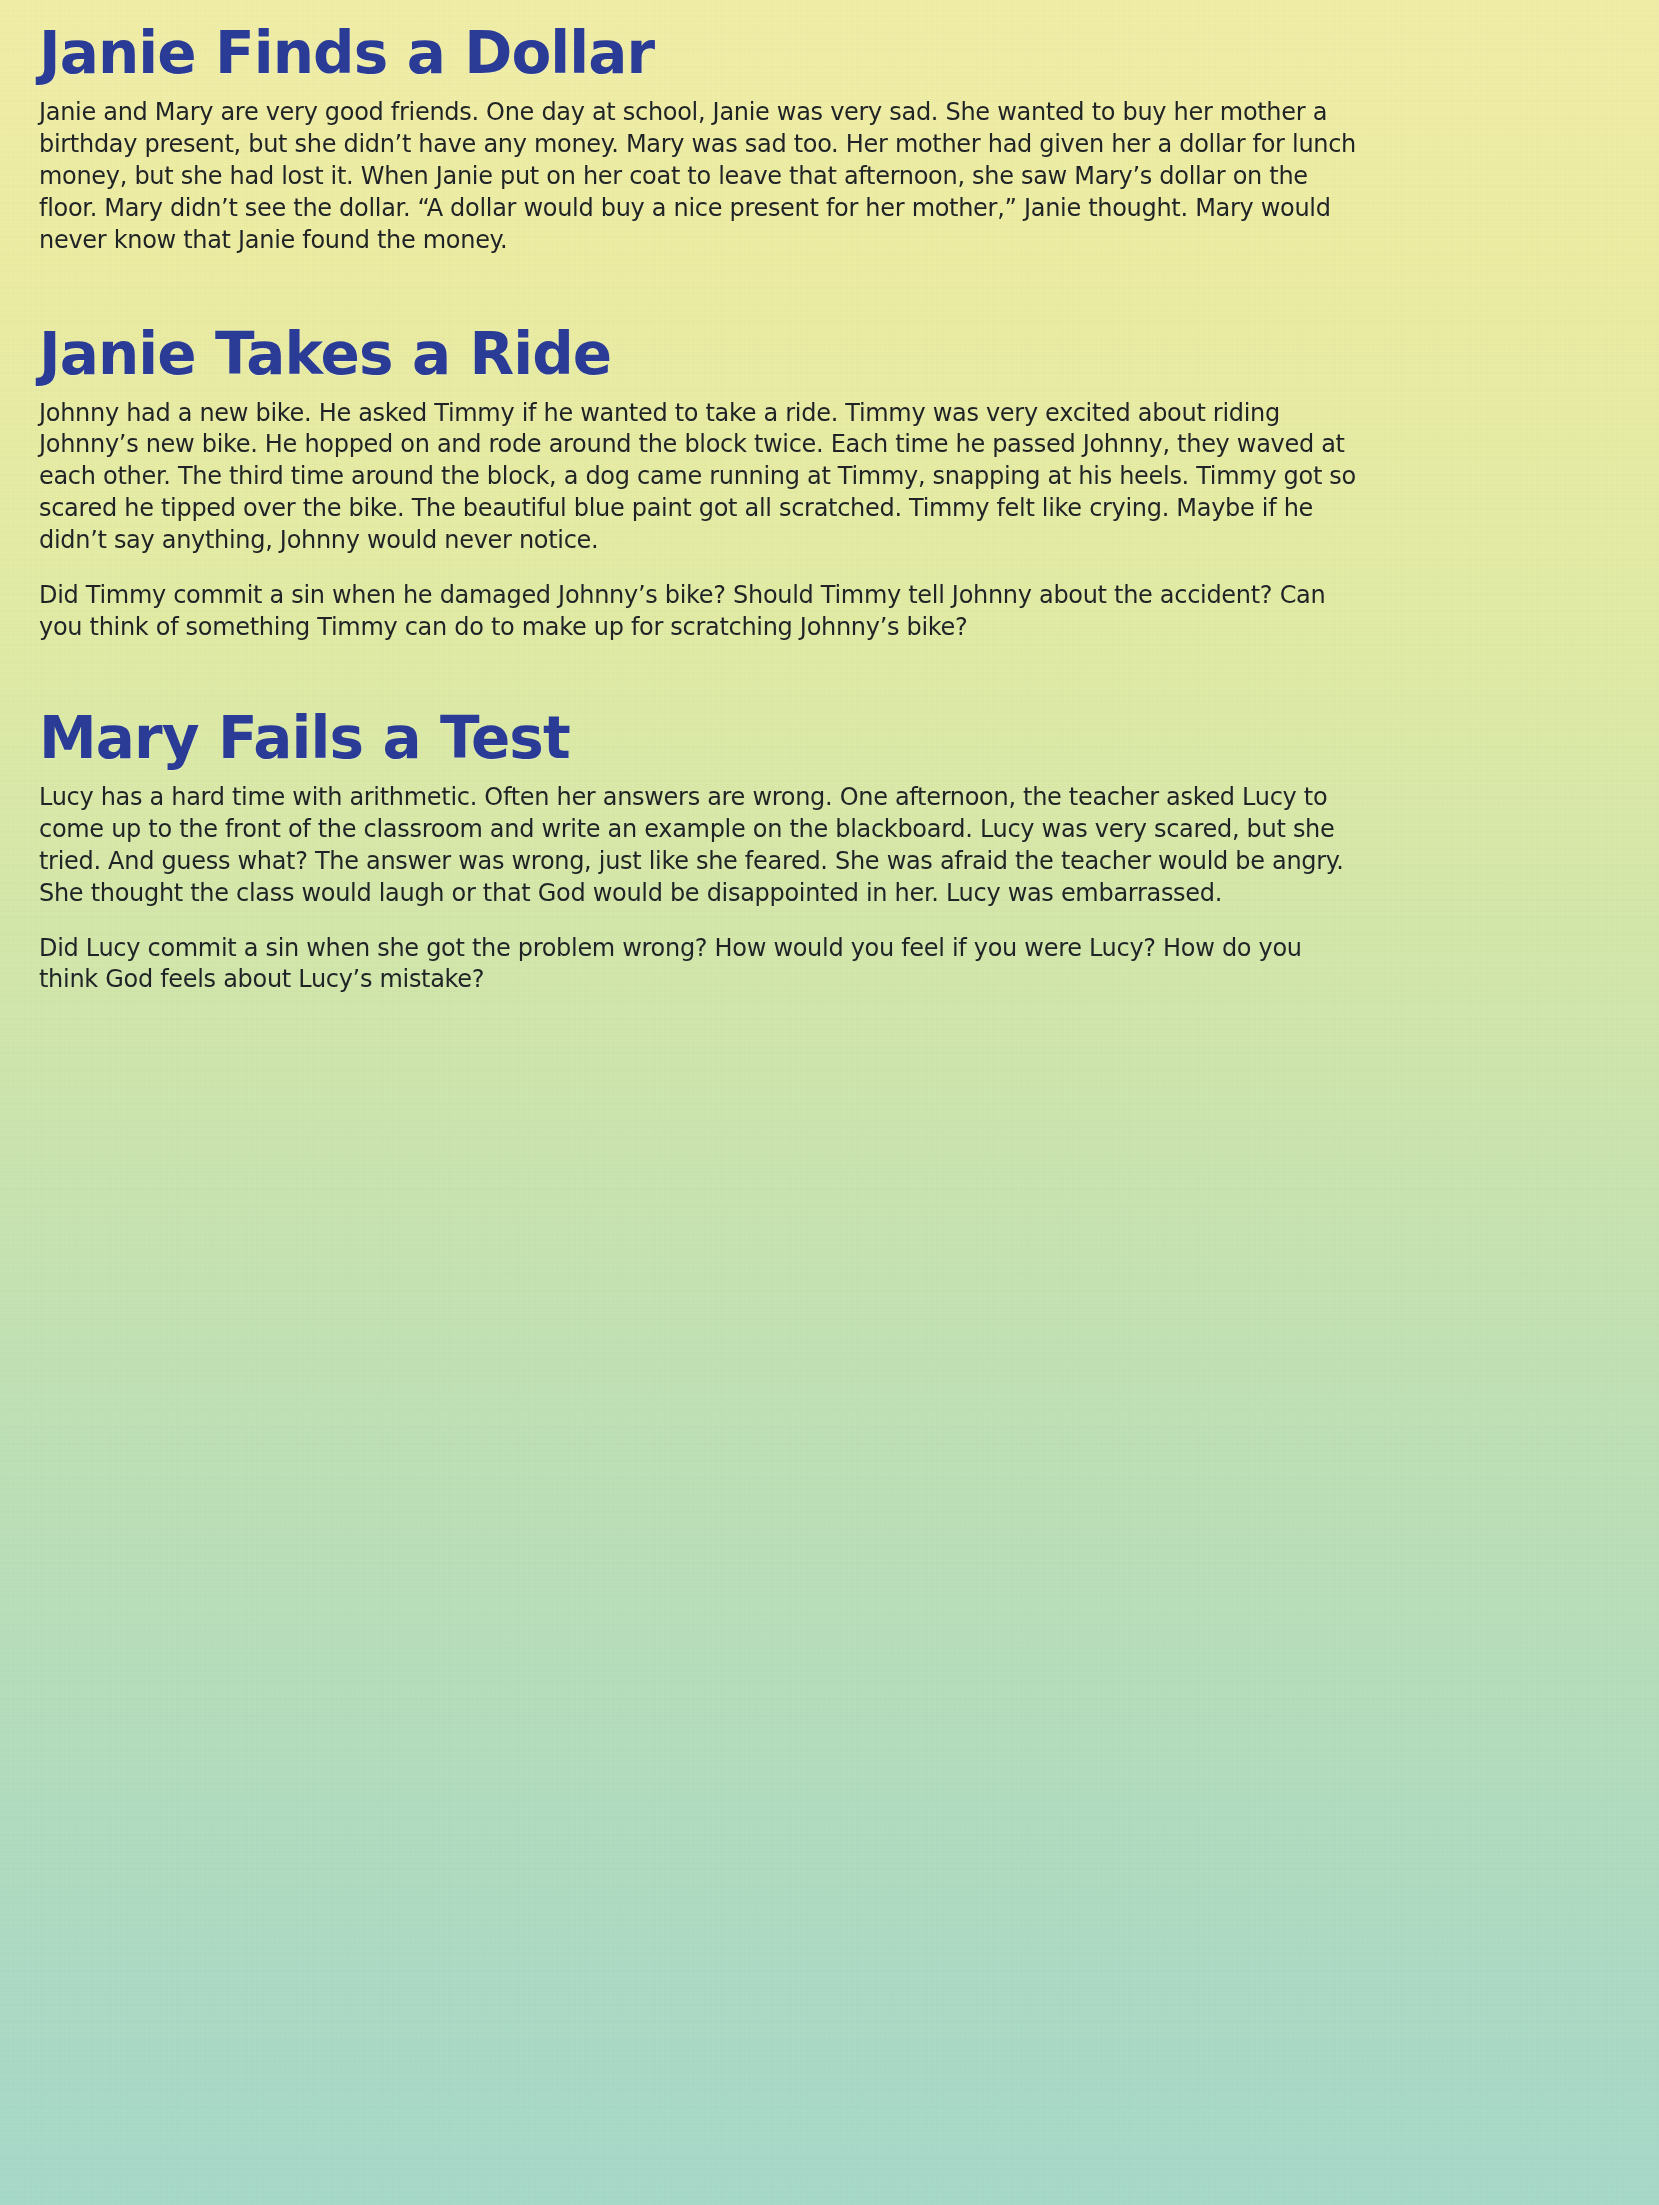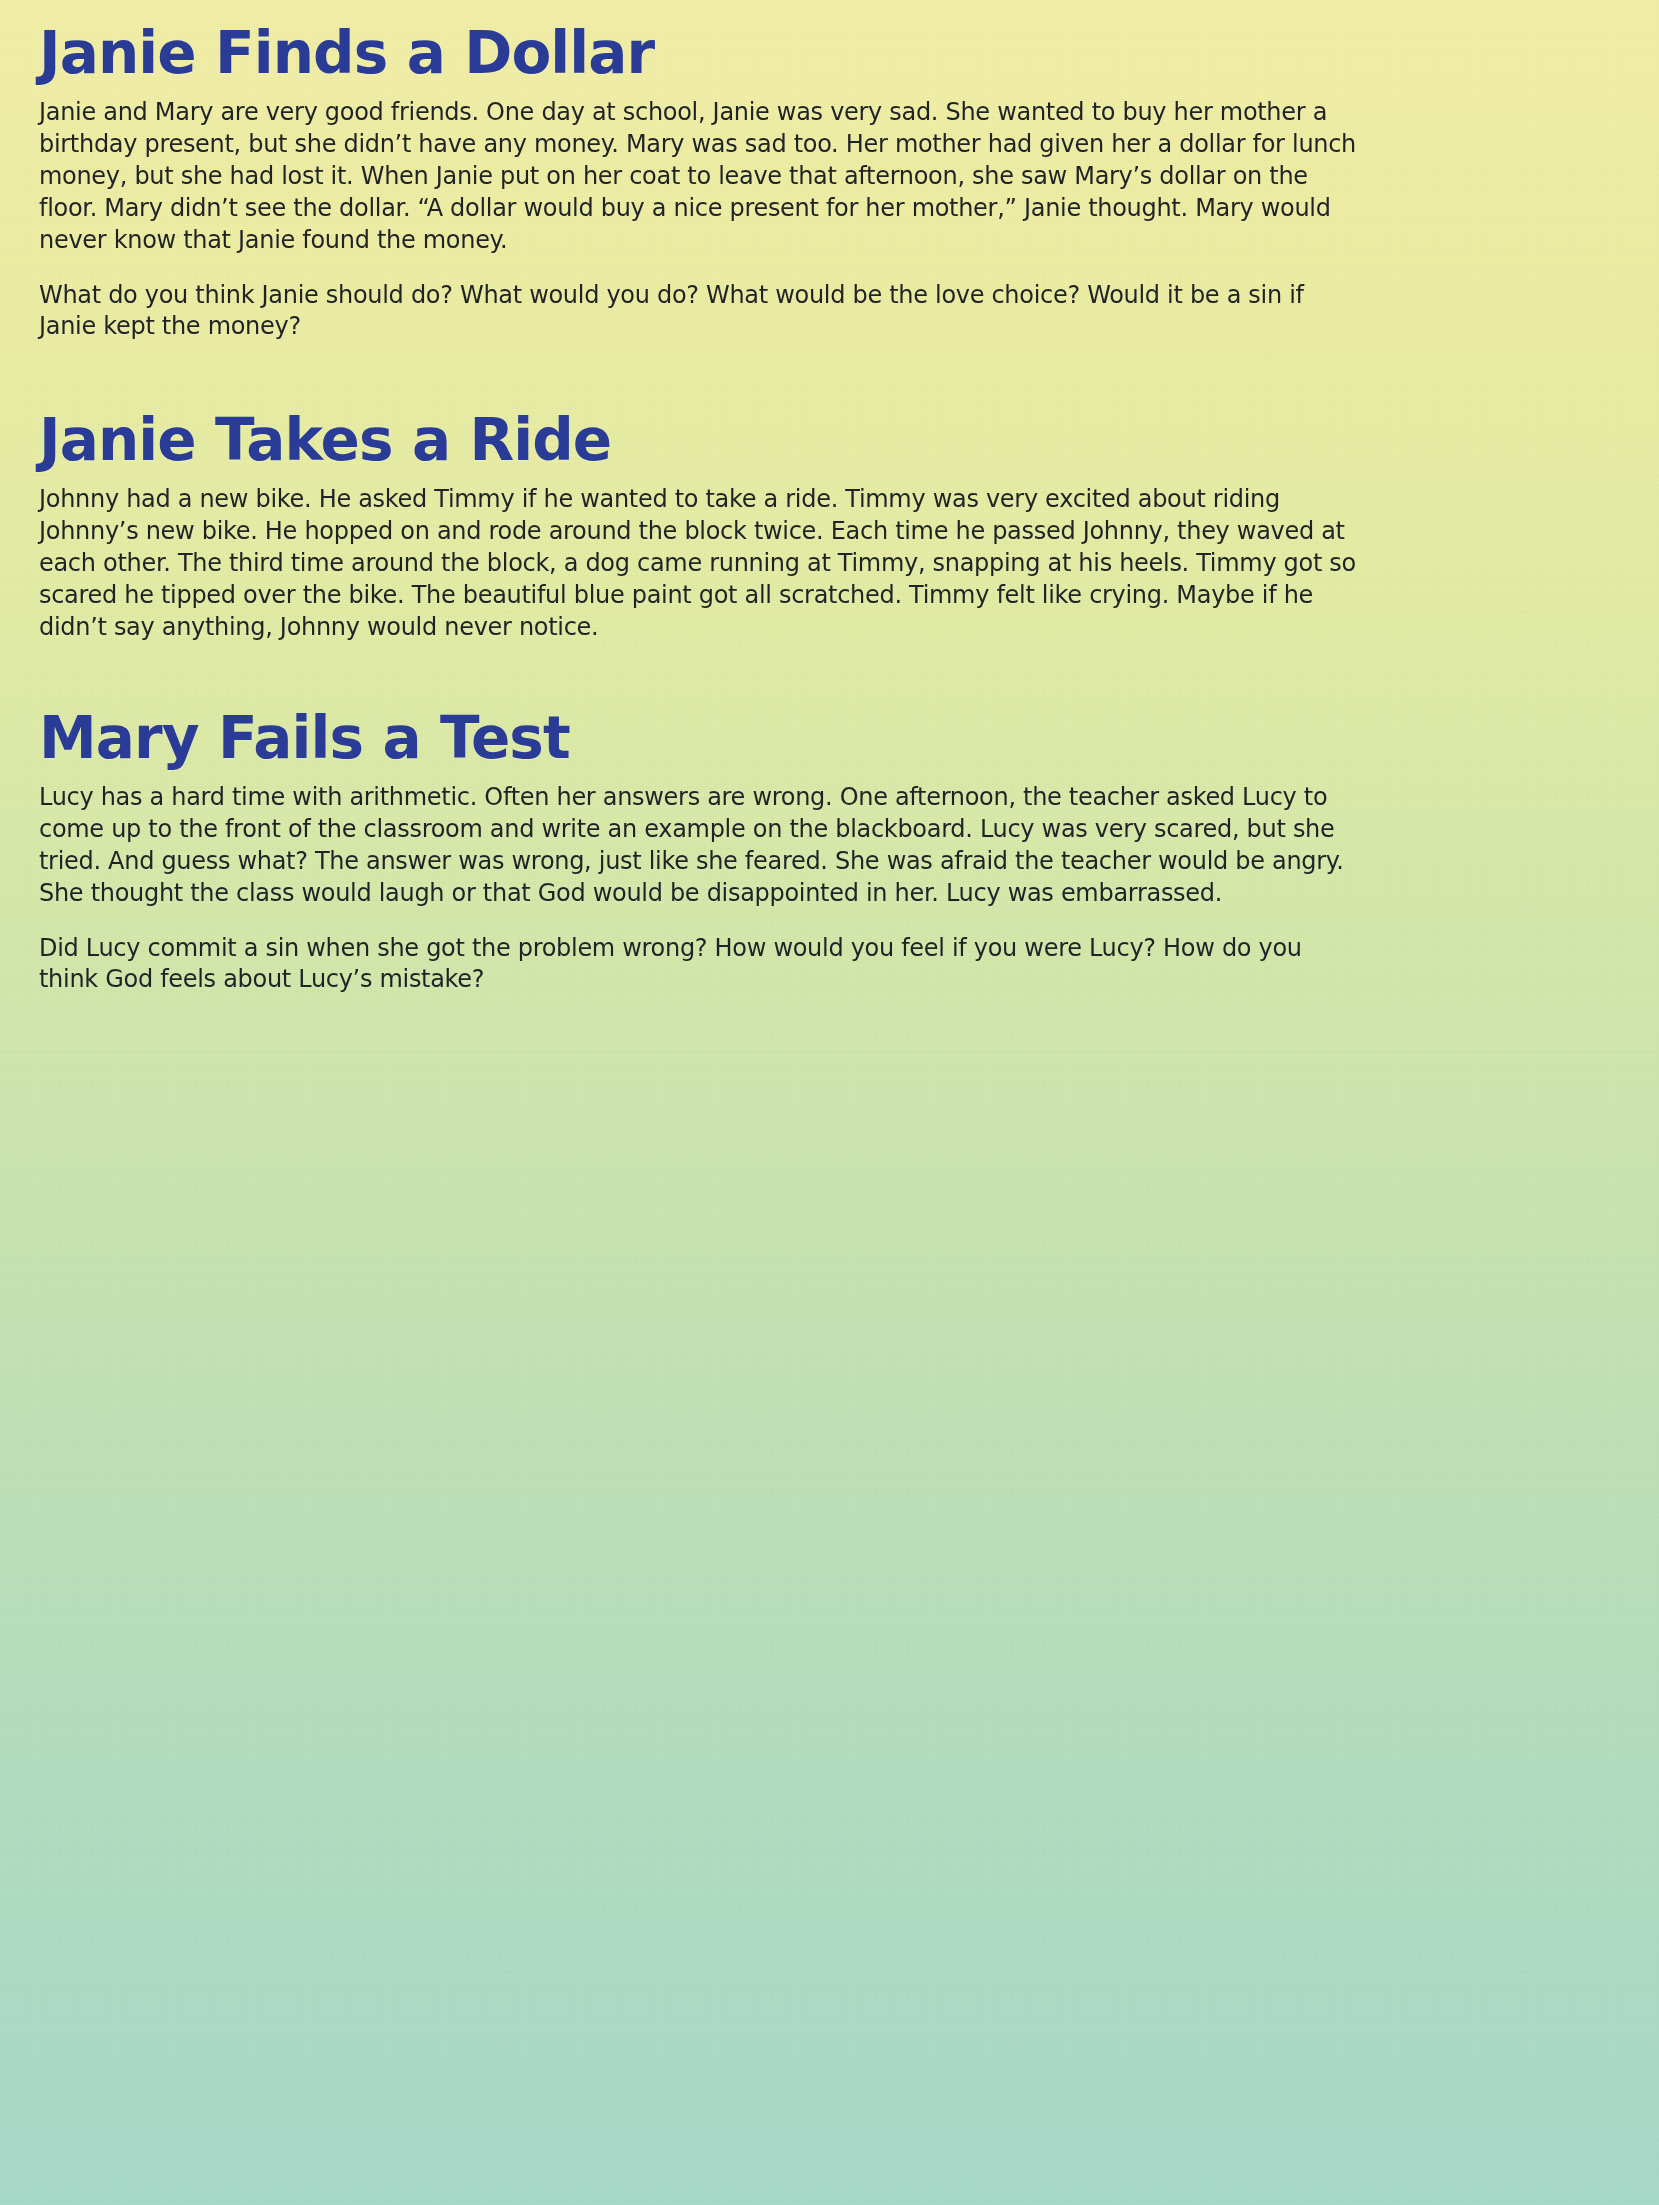--- a/index.html
+++ b/index.html
@@ -72,26 +72,26 @@
   .s2 { margin-bottom: 65px; }
 </style>
 </head>
 <body>
 
 <div class="page">
 
   <section class="story s1">
     <h2 class="story-title">Janie Finds a Dollar</h2>
     <p class="story-para">Janie and Mary are very good friends. One day at school, Janie was very sad. She wanted to buy her mother a birthday present, but she didn’t have any money. Mary was sad too. Her mother had given her a dollar for lunch money, but she had lost it. When Janie put on her coat to leave that afternoon, she saw Mary’s dollar on the floor. Mary didn’t see the dollar. “A dollar would buy a nice present for her mother,” Janie thought. Mary would never know that Janie found the money.</p>
-    <p class="story-para">What do you think Janie should do? What would you do? What would be the love choice? Would it be a sin if Janie kept the money?</p>
   </section>
 
   <section class="story s2">
     <h2 class="story-title">Janie Takes a Ride</h2>
     <p class="story-para">Johnny had a new bike. He asked Timmy if he wanted to take a ride. Timmy was very excited about riding Johnny’s new bike. He hopped on and rode around the block twice. Each time he passed Johnny, they waved at each other. The third time around the block, a dog came running at Timmy, snapping at his heels. Timmy got so scared he tipped over the bike. The beautiful blue paint got all scratched. Timmy felt like crying. Maybe if he didn’t say anything, Johnny would never notice.</p>
+    <p class="story-para">Did Timmy commit a sin when he damaged Johnny’s bike? Should Timmy tell Johnny about the accident? Can you think of something Timmy can do to make up for scratching Johnny’s bike?</p>
   </section>
 
   <section class="story">
     <h2 class="story-title">Mary Fails a Test</h2>
     <p class="story-para">Lucy has a hard time with arithmetic. Often her answers are wrong. One afternoon, the teacher asked Lucy to come up to the front of the classroom and write an example on the blackboard. Lucy was very scared, but she tried. And guess what? The answer was wrong, just like she feared. She was afraid the teacher would be angry. She thought the class would laugh or that God would be disappointed in her. Lucy was embarrassed.</p>
     <p class="story-para">Did Lucy commit a sin when she got the problem wrong? How would you feel if you were Lucy? How do you think God feels about Lucy’s mistake?</p>
   </section>
 
 </div>
 

